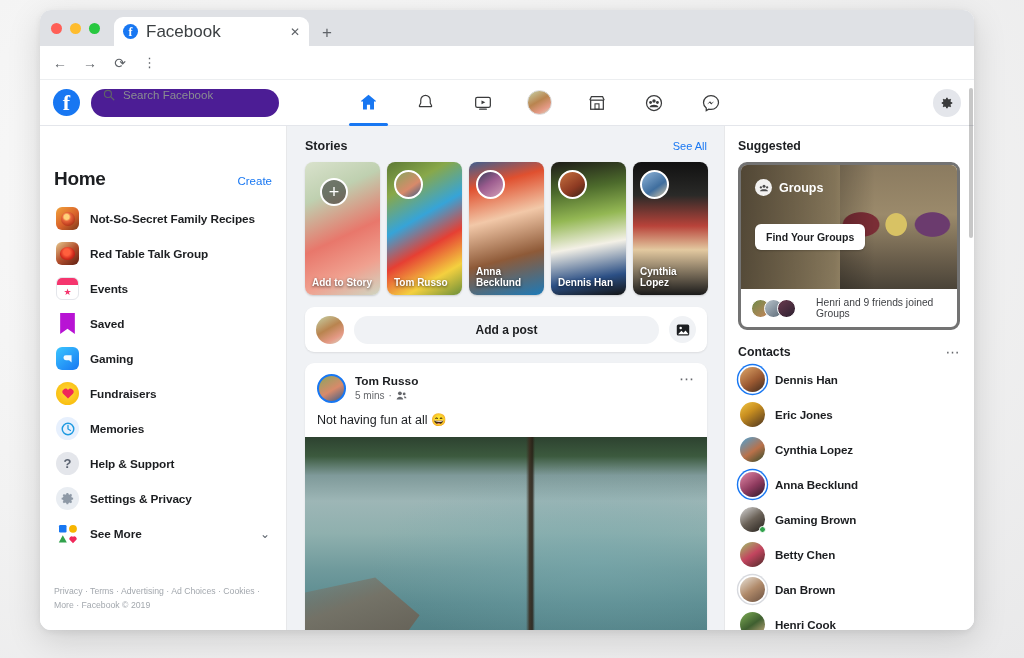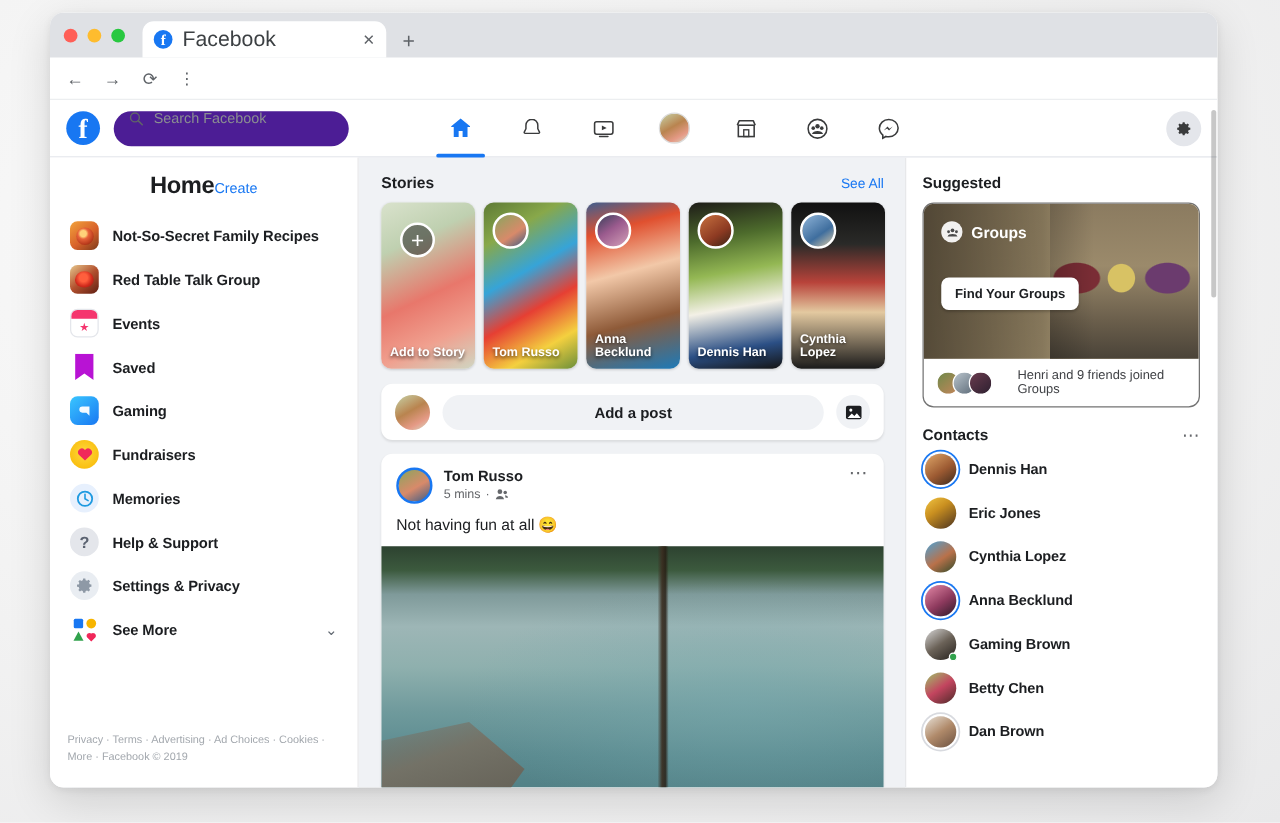--- a/index.html
+++ b/index.html
@@ -164,22 +164,23 @@
   
   .left-col {
     width: 247px;
     background: #ffffff;
     border-right: 1px solid #e7e8ea;
     padding: 12px 14px 0 14px;
     position: relative;
     flex-shrink: 0;
   }
   .left-head {
-    display: flex; align-items: baseline; justify-content: center;
+    display: flex; align-items: baseline; justify-content: space-between;
     margin-bottom: 11px;
+    margin-top: 30px;
   }
   .left-head h1 { font-size: 19px; color: #1c1e21; letter-spacing: -0.3px; }
   .create-link { font-size: 11.5px; color: #1877f2; }
 
   .side-item {
     display: flex; align-items: center;
     gap: 11px;
     height: 35px;
     border-radius: 7px;
     padding: 0 2px;
@@ -337,21 +338,21 @@
   
   .right-col {
     flex: 1;
     background: #ffffff;
     border-left: 1px solid #e7e8ea;
     padding: 13px 14px 0 13px;
     overflow: hidden;
   }
   .rt-title { font-size: 12.3px; font-weight: bold; color: #1c1e21; margin-bottom: 9px; }
   .sugg-card {
-    border: 1px solid #737373; border-radius: 9px; overflow: hidden;
+    border: 3px solid #737373; border-radius: 9px; overflow: hidden;
     background: #fff;
   }
   .sugg-img {
     height: 124px;
     position: relative;
     background:
       linear-gradient(100deg,#8c7a5c 0%,#a3906d 30%,#b6a37d 55%,#cdbb97 75%,#e5dcc8 100%);
   }
   .sugg-img .people {
     position: absolute; right: 0; top: 0; bottom: 0; width: 54%;
@@ -741,20 +742,24 @@
           <span class="c-name">Gaming Brown</span>
         </div>
         <div class="contact">
           <span class="c-av ca6"></span>
           <span class="c-name">Betty Chen</span>
         </div>
         <div class="contact">
           <span class="c-av ca7 ringed-g"></span>
           <span class="c-name">Dan Brown</span>
         </div>
+        <div class="contact">
+          <span class="c-av ca8"></span>
+          <span class="c-name">Henri Cook</span>
+        </div>
       </div>
 
     </div>
 
     <div class="page-scroll">
       <i></i>
     </div>
   </div>
 </div>
 

